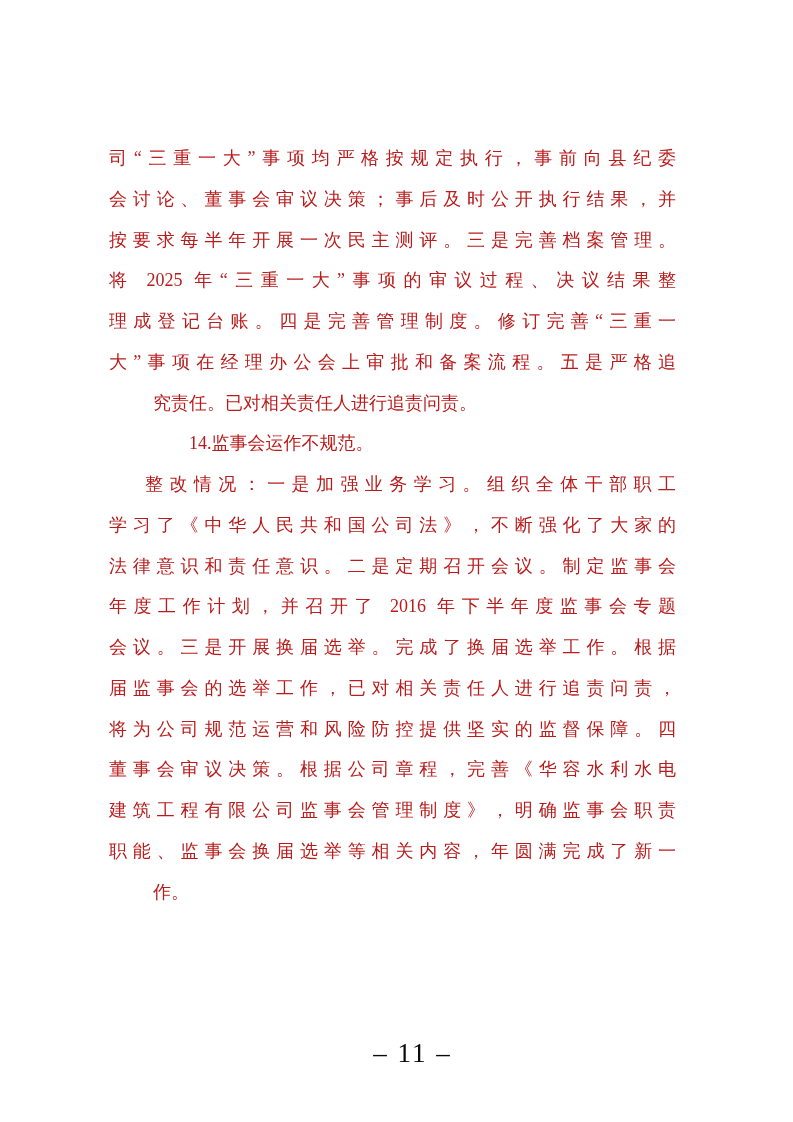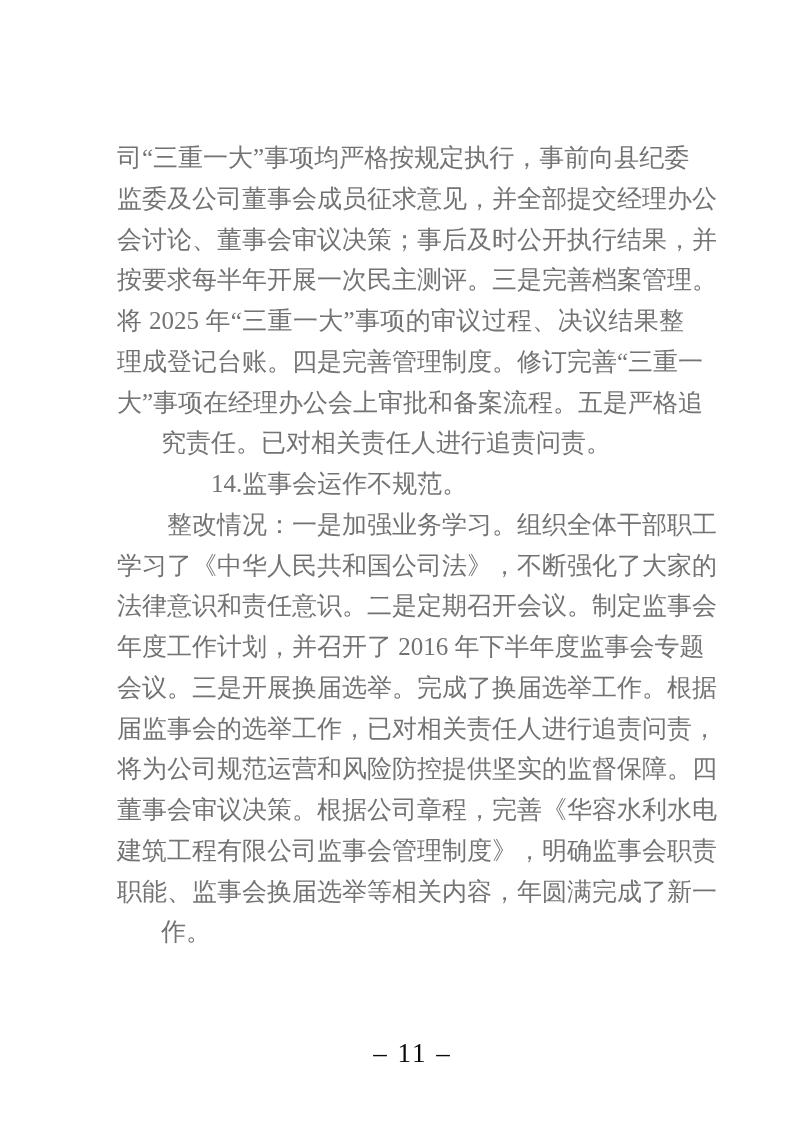--- a/index.html
+++ b/index.html
@@ -11,26 +11,26 @@
     position: relative;
     width: 793px;
     height: 1122px;
     background: #ffffff;
     overflow: hidden;
     font-family: "Liberation Serif", "DejaVu Serif", serif;
     color: #0a0a0a;
   }
   .text-block {
     position: absolute;
-    left: 117px;
+    left: 109px;
     top: 138px;
     width: 567px;
-    font-size: 25px;
+    font-size: 18px;
     line-height: 40.75px;
-    color: #737373;
+    color: #b91c1c;
     -webkit-font-smoothing: antialiased;
   }
   .line {
     width: 100%;
     height: 40.75px;
     white-space: nowrap;
     text-align: justify;
     text-align-last: justify;
     overflow: visible;
   }
@@ -55,21 +55,20 @@
     padding-left: 16px;
   }
 </style>
 </head>
 <body>
 
 <div class="page">
 
   <div class="text-block">
     <div class="line">司“三重一大”事项均严格按规定执行，事前向县纪委</div>
-    <div class="line">监委及公司董事会成员征求意见，并全部提交经理办公</div>
     <div class="line">会讨论、董事会审议决策；事后及时公开执行结果，并</div>
     <div class="line">按要求每半年开展一次民主测评。三是完善档案管理。</div>
     <div class="line">将 2025 年“三重一大”事项的审议过程、决议结果整</div>
     <div class="line">理成登记台账。四是完善管理制度。修订完善“三重一</div>
     <div class="line">大”事项在经理办公会上审批和备案流程。五是严格追</div>
     <div class="line para-end">究责任。已对相关责任人进行追责问责。</div>
     <div class="line para-end indent">14.监事会运作不规范。</div>
     <div class="line indent">整改情况：一是加强业务学习。组织全体干部职工</div>
     <div class="line">学习了《中华人民共和国公司法》，不断强化了大家的</div>
     <div class="line">法律意识和责任意识。二是定期召开会议。制定监事会</div>

